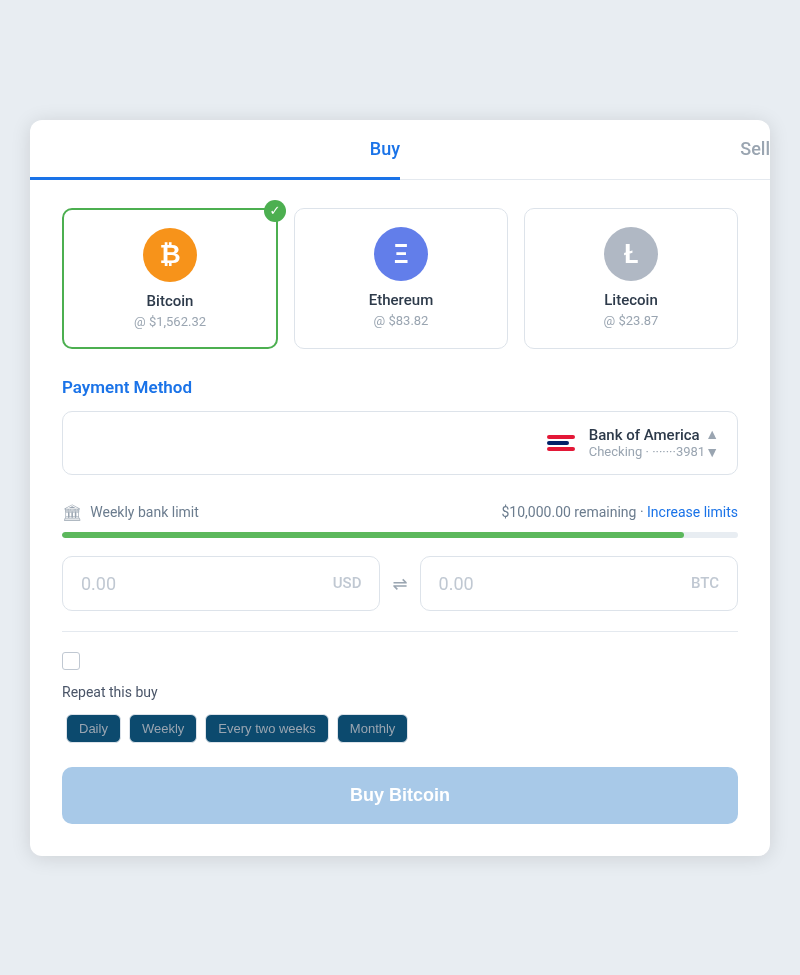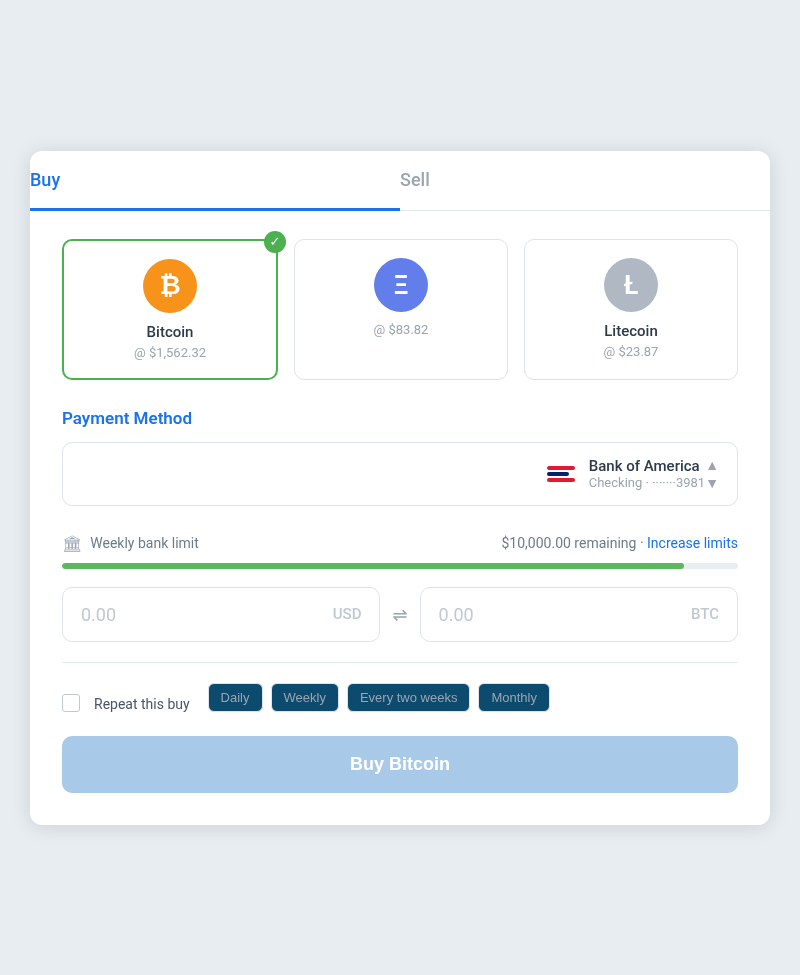--- a/index.html
+++ b/index.html
@@ -18,21 +18,21 @@
       width: 740px;
       overflow: hidden;
     }
     
     .tabs {
       display: flex;
       border-bottom: 1px solid #e4e9ef;
     }
     .tab {
       flex: 1;
-      text-align: left;
+      text-align: right;
       padding: 18px 0;
       font-size: 18px;
       font-weight: 500;
       cursor: pointer;
       color: #9aa5b1;
     }
     .tab.active {
       color: #1a73e8;
       border-bottom: 3px solid #1a73e8;
       margin-bottom: -1px;
@@ -223,23 +223,24 @@
       font-weight: 500;
     }
     .swap-icon {
       font-size: 18px;
       color: #9aa5b1;
       flex-shrink: 0;
     }
     
     .repeat-row {
       display: flex;
-      align-items: flex-end;
+      align-items: flex-start;
       gap: 14px;
       margin-bottom: 24px;
+      flex-direction: column;
     }
     .checkbox {
       width: 18px;
       height: 18px;
       border: 1.5px solid #c0c8d2;
       border-radius: 3px;
       flex-shrink: 0;
       cursor: pointer;
       background: white;
     }
@@ -296,20 +297,21 @@
 
       <div class="crypto-card selected">
         <div class="check-badge">✓</div>
         <div class="crypto-icon bitcoin-icon">₿</div>
         <div class="crypto-name">Bitcoin</div>
         <div class="crypto-price">@ $1,562.32</div>
       </div>
 
       <div class="crypto-card">
         <div class="crypto-icon ethereum-icon">Ξ</div>
+        <div class="crypto-name">Ethereum</div>
         <div class="crypto-price">@ $83.82</div>
       </div>
 
       <div class="crypto-card">
         <div class="crypto-icon litecoin-icon">Ł</div>
         <div class="crypto-name">Litecoin</div>
         <div class="crypto-price">@ $23.87</div>
       </div>
     </div>
 

